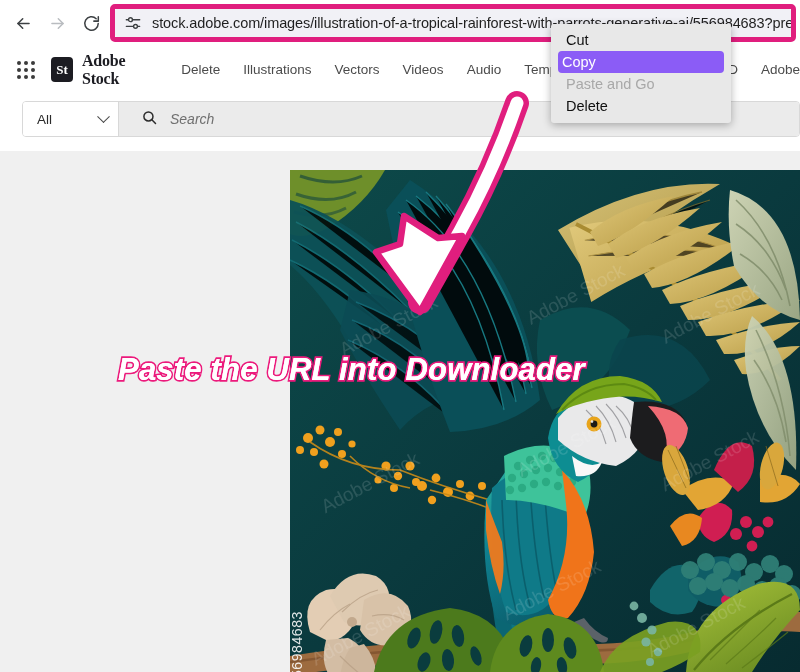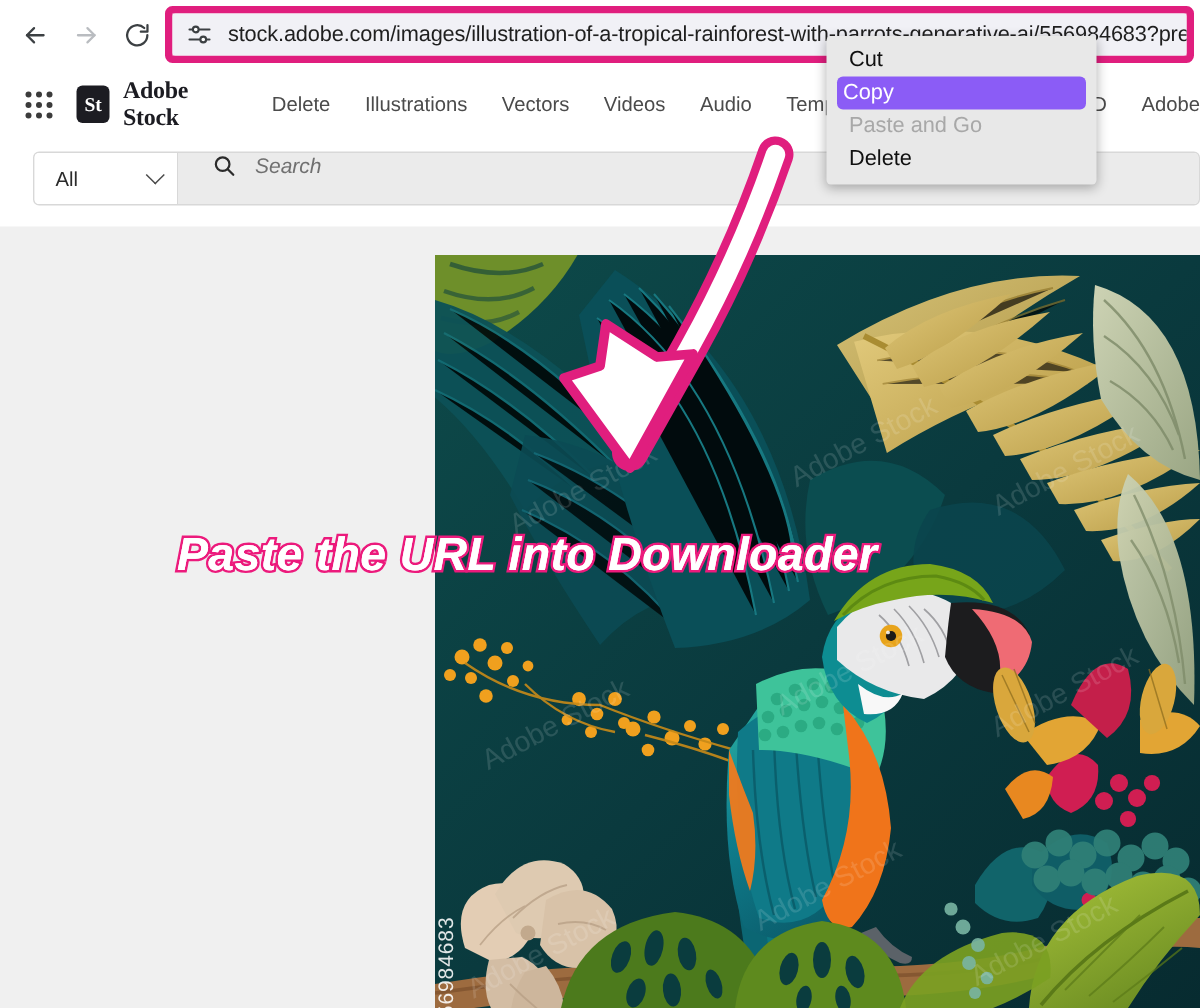--- a/index.html
+++ b/index.html
@@ -90,21 +90,21 @@
     border: 1px solid #d8d8d8; border-radius: 4px; overflow: hidden;
   }
   .search-select {
     width: 96px; background: #ffffff; display: flex; align-items: center;
     justify-content: space-between; padding: 0 10px 0 14px;
     font-size: 13.5px; color: #2b2b2b; border-right: 1px solid #d8d8d8;
   }
   .chev { width: 9px; height: 9px; border-right: 1.6px solid #4a4a4a;
           border-bottom: 1.6px solid #4a4a4a; transform: rotate(45deg) translate(-2px,-2px); }
   .search-field {
-    flex: 1; background: #ebebeb; display: flex; gap: 12px;
+    flex: 1; background: #ebebeb; display: flex; align-items: center; gap: 12px;
     padding-left: 22px;
   }
   .search-ph { font-size: 14px; color: #707070; font-style: italic; }
 
   
   .page-body {
     position: absolute; left: 0; top: 151px; width: 800px; height: 521px;
     background: #f0f0f0;
   }
   .stock-photo {

